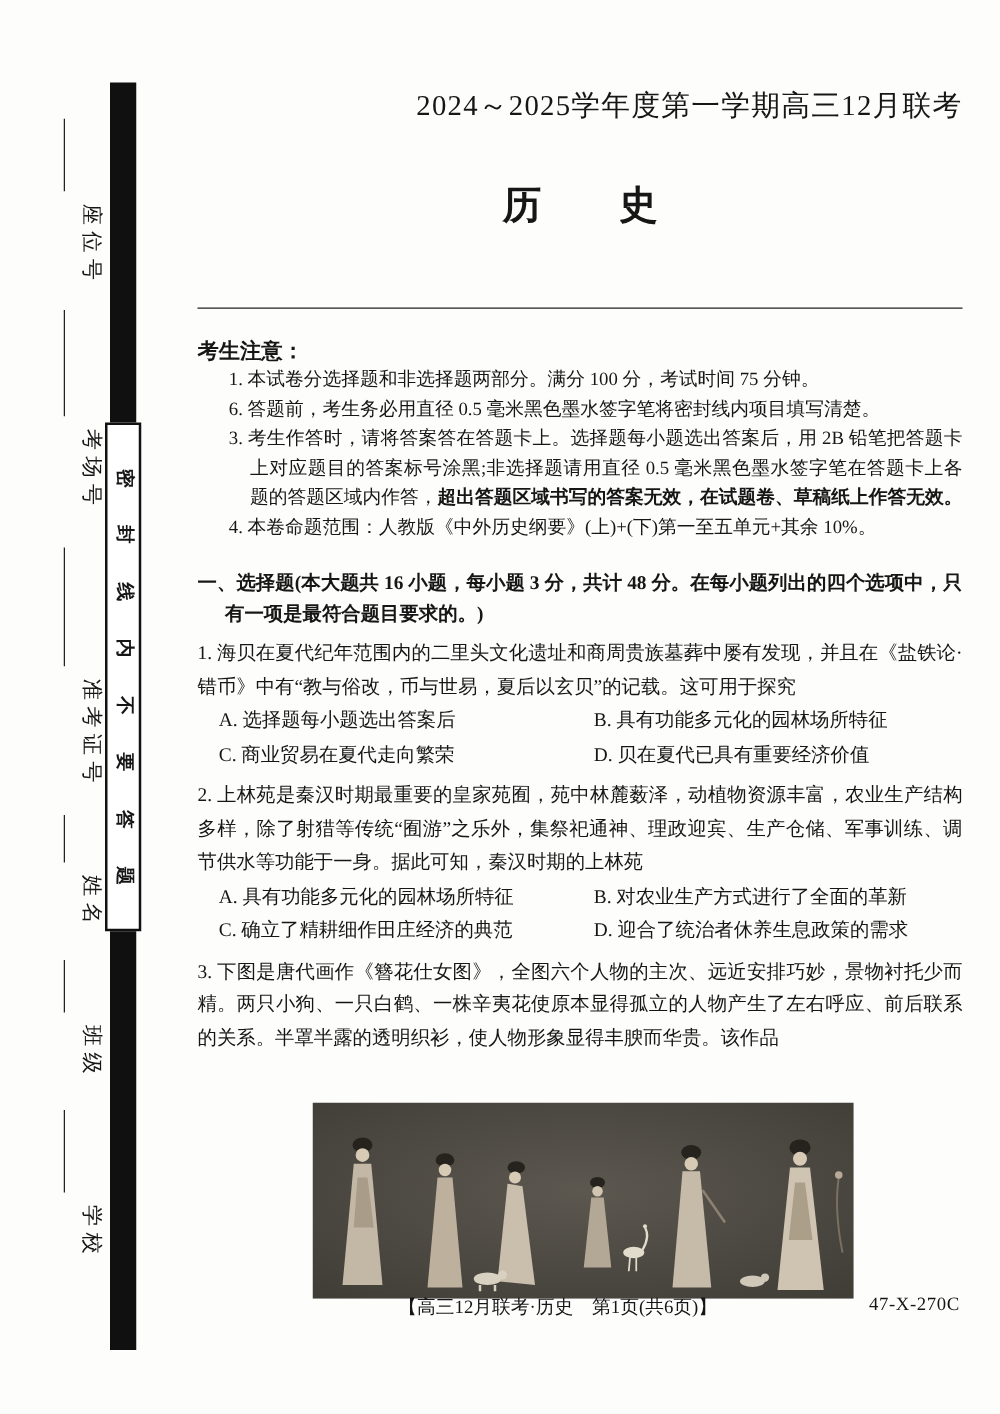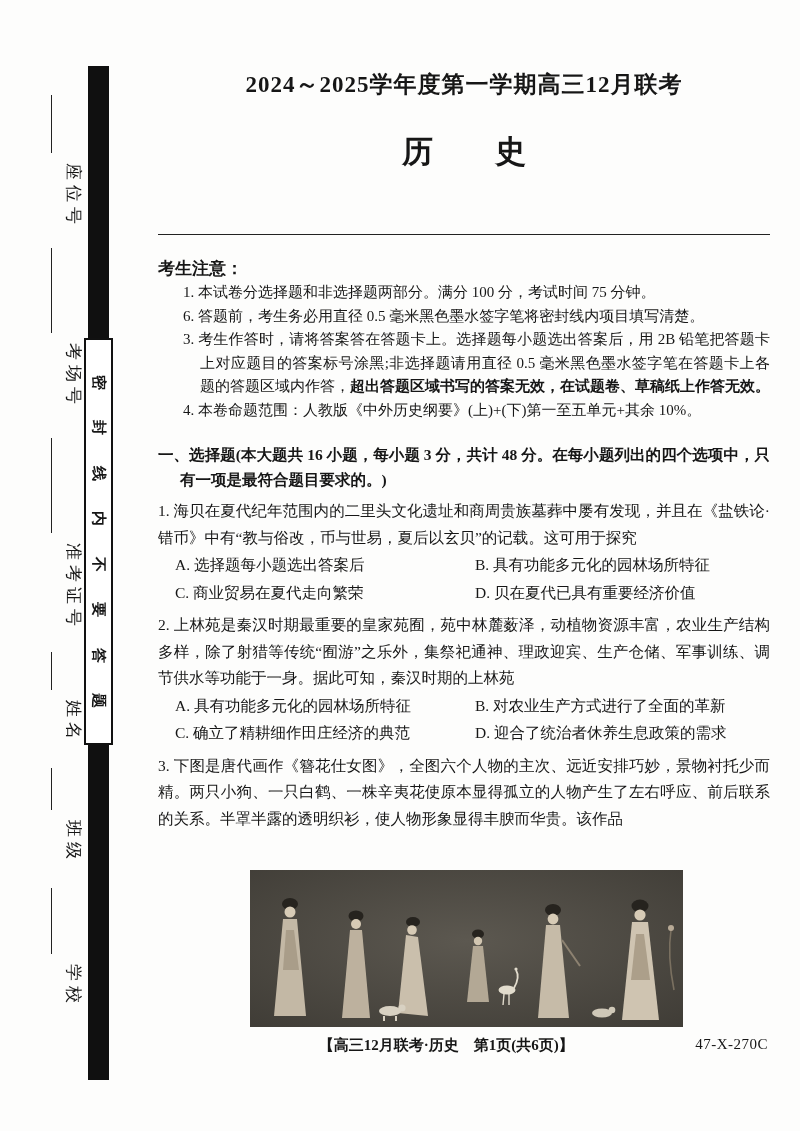--- a/index.html
+++ b/index.html
@@ -28,35 +28,35 @@
   .side-field {
     position: absolute; left: 82px;
     transform: rotate(90deg); transform-origin: 0 0;
     height: 34px; display: flex; align-items: flex-start; gap: 10px; white-space: nowrap;
   }
   .side-field .blank { align-self: flex-end; height: 5px; margin-bottom: 3px; border-bottom: 1.5px solid #222; }
   .side-field .lbl { font-size: 17px; letter-spacing: 5px; line-height: 1.05; }
 
   
   .main { position: absolute; left: 158px; top: 70px; width: 612px; }
-  .title { text-align: center; font-size: 23px; font-weight: bold; letter-spacing: 1px; line-height: 30px; }
-  .subject { text-align: center; font-size: 31px; font-weight: bold; margin-top: 32px; line-height: 40px; white-space: pre; }
+  .title { text-align: right; font-size: 23px; font-weight: normal; letter-spacing: 1px; line-height: 30px; }
+  .subject { text-align: center; font-size: 31px; font-weight: bold; margin-top: 44px; line-height: 40px; white-space: pre; }
   .rule { border: none; border-top: 1.5px solid #222; margin: 62px 0 0 0; }
   .notice-head { font-size: 17px; font-weight: bold; margin-top: 22px; line-height: 24px; }
   .notice-item { font-size: 15px; line-height: 23.5px; padding-left: 42px; text-indent: -17px; text-align: justify; }
   .notice-item b { font-weight: bold; }
   .sec-head { font-size: 15.5px; font-weight: bold; line-height: 25px; margin-top: 20px; padding-left: 22px; text-indent: -22px; text-align: justify; }
   .question { margin-top: 6px; }
   .stem { font-size: 15.5px; line-height: 26.5px; text-align: justify; }
   .options { display: grid; grid-template-columns: 300px auto; padding-left: 17px; font-size: 15.5px; line-height: 27.5px; }
   .art { margin: 38px 0 0 92px; width: 433px; height: 157px; }
   .art svg { display: block; }
 
   .footer { position: absolute; left: 158px; top: 1036px; width: 612px; height: 22px; font-size: 15px; }
-  .footer-center { position: absolute; left: 50%; transform: translateX(-57%); font-weight: bold; white-space: nowrap; }
+  .footer-center { position: absolute; left: 50%; transform: translateX(-57%); font-weight: normal; white-space: nowrap; }
   .footer-code { position: absolute; right: 2px; top: 0; letter-spacing: 0.5px; }
 </style>
 </head>
 <body>
 
 <div class="sheet">
 
   <div class="bind-strip"></div>
 
   <div class="side-field" style="top:95px">

